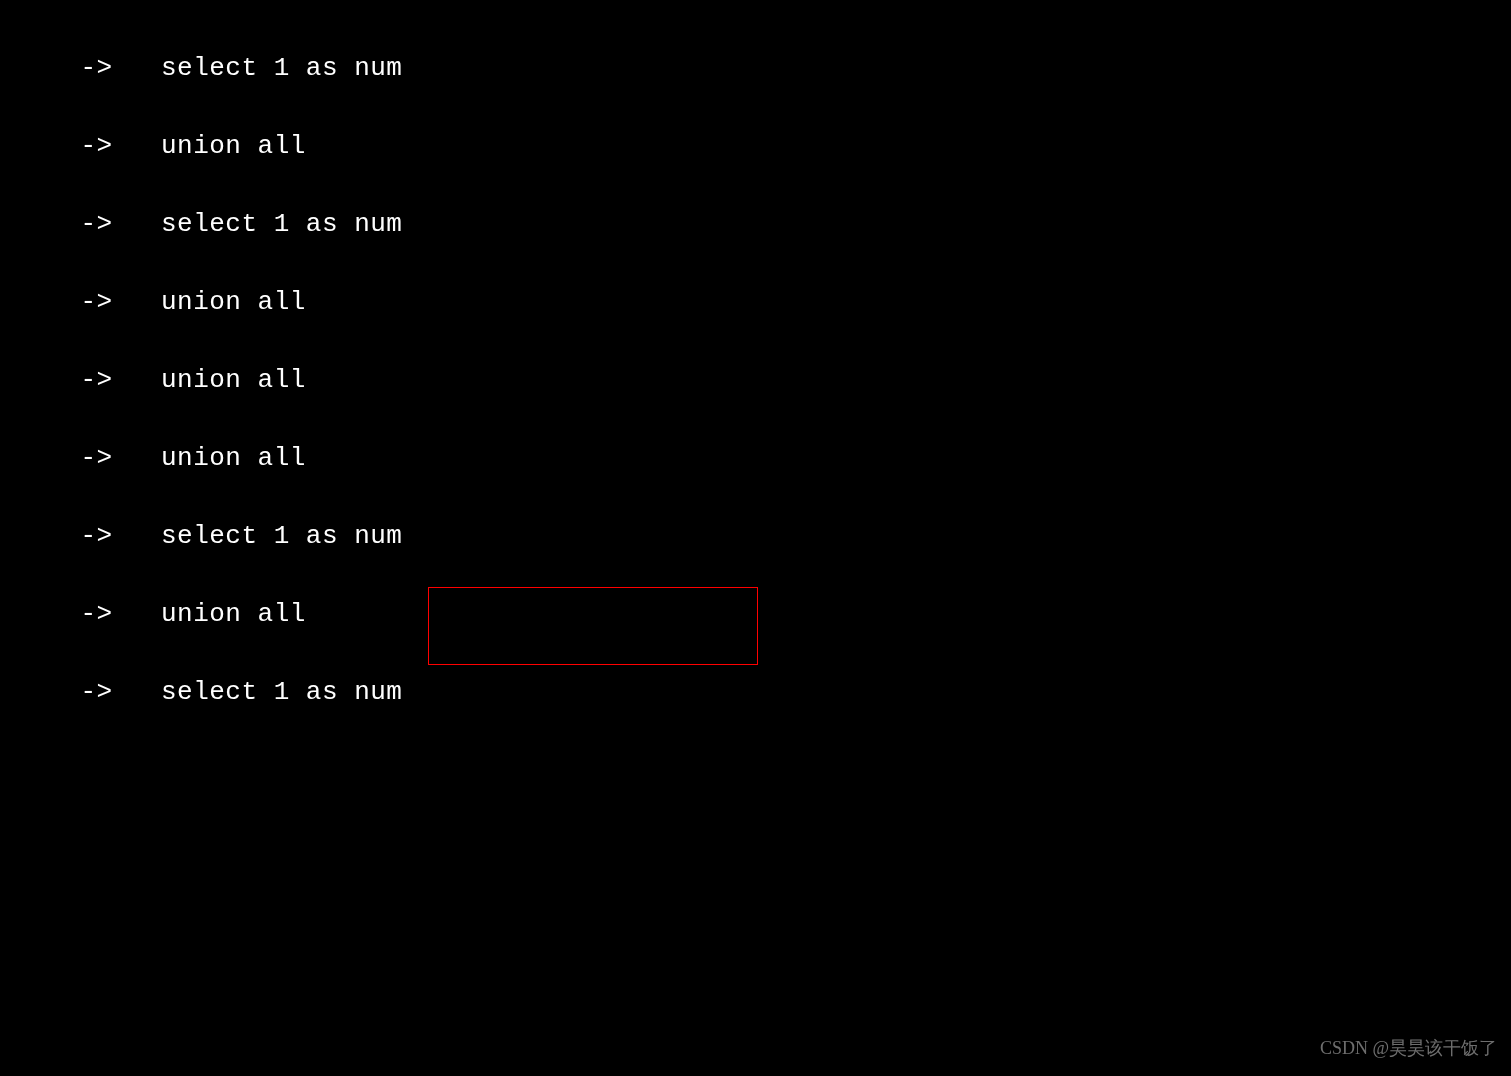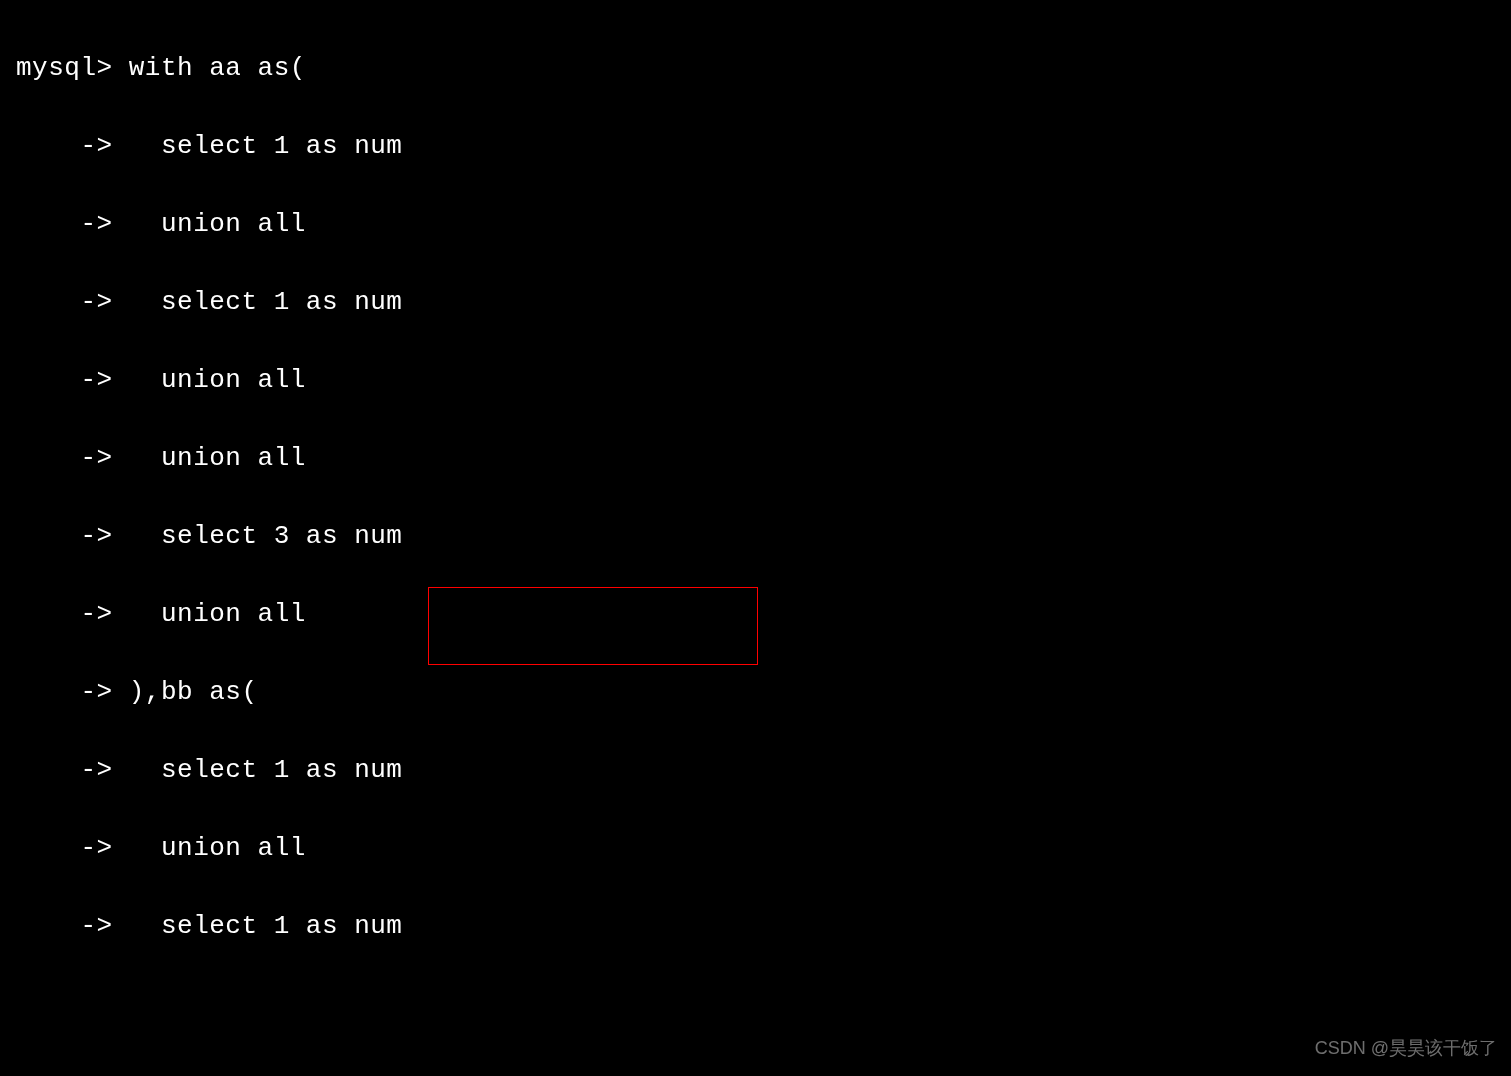--- a/index.html
+++ b/index.html
@@ -26,40 +26,37 @@
       position: absolute;
       border: 1.5px solid #ff0000;
       pointer-events: none;
     }
     .watermark {
       position: absolute;
       right: 14px;
       bottom: 14px;
       color: rgba(200, 200, 200, 0.55);
       font-size: 18px;
-      font-family: Liberation Sans, sans-serif;
+      font-family: Liberation Serif, serif;
       letter-spacing: 0;
     }
     .line {
       display: block;
     }
   </style>
 </head>
 <body>
 
 <div class="terminal">
-<span class="line">mysql&gt; with aa as(</span>
 <span class="line">    -&gt;   select 1 as num</span>
 <span class="line">    -&gt;   union all</span>
 <span class="line">    -&gt;   select 1 as num</span>
 <span class="line">    -&gt;   union all</span>
 <span class="line">    -&gt;   union all</span>
-<span class="line">    -&gt;   select 3 as num</span>
 <span class="line">    -&gt;   union all</span>
-<span class="line">    -&gt; ),bb as(</span>
 <span class="line">    -&gt;   select 1 as num</span>
 <span class="line">    -&gt;   union all</span>
 <span class="line">    -&gt;   select 1 as num</span>
 
 
 
 
 
 
 

